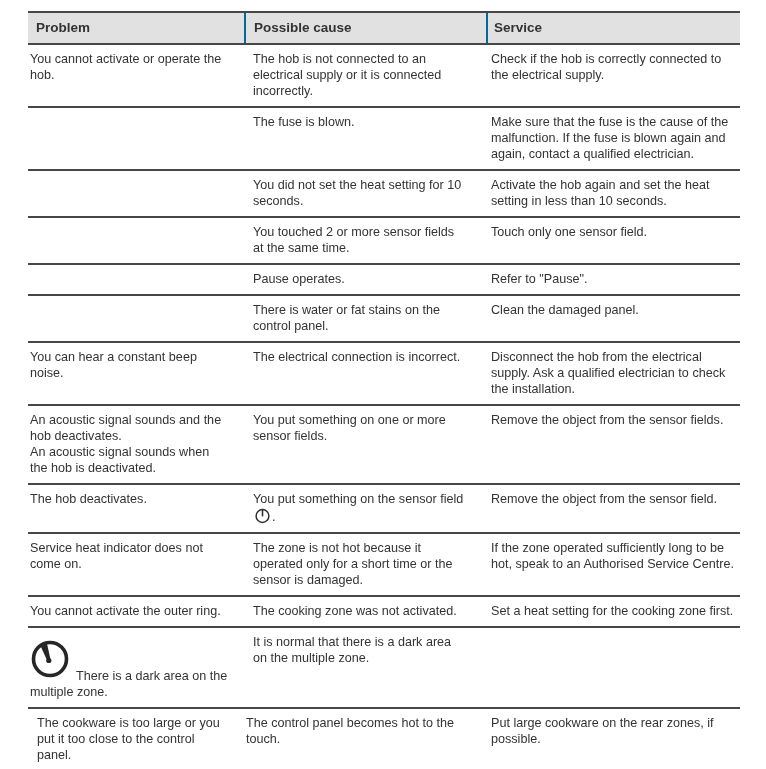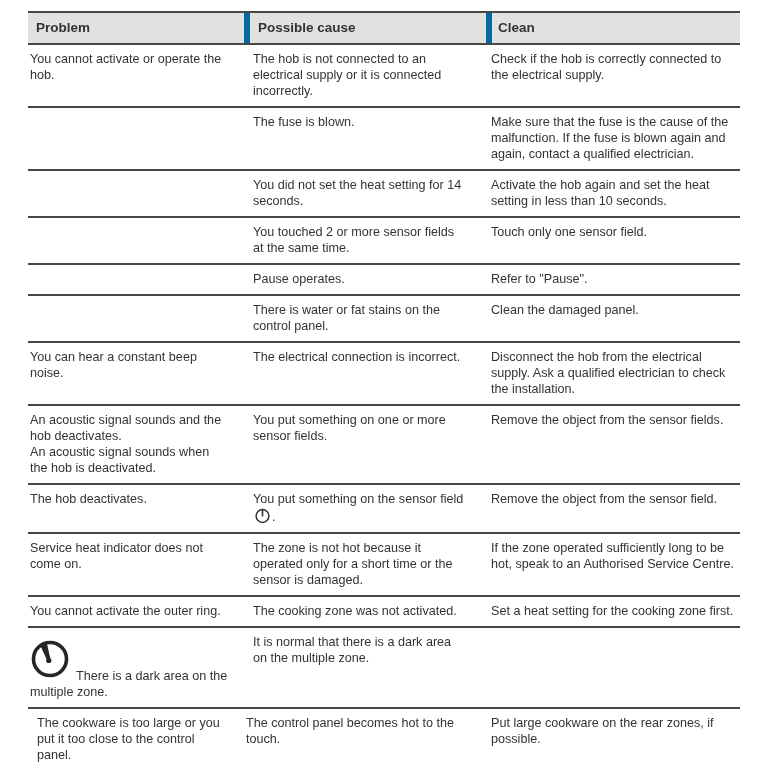--- a/index.html
+++ b/index.html
@@ -31,21 +31,21 @@
   }
   .thead {
     background: #e1e1e1;
   }
   .th {
     font-weight: bold;
     font-size: 13.5px;
     line-height: 16px;
     padding: 7px 6px 7px 8px;
   }
-  .th.c2, .th.c3 { border-left: 6px solid #0369a1; }
+  .th.c2, .th.c3 { border-left: 2px solid #0369a1; }
   .th.c3 { padding-left: 6px; }
   .td {
     font-size: 12.6px;
     line-height: 16px;
     padding: 6px 6px 7px 2px;
   }
   .td.c1 { padding-left: 2px;  padding-right: 14px; white-space: pre-line; }
   .td.c2 { padding-left: 9px;  padding-right: 18px; }
   .td.c3 { padding-left: 5px;  padding-right: 4px;  }
   .icon-power {
@@ -61,38 +61,38 @@
 </style>
 </head>
 <body>
 
 <div class="page">
   <div class="tbl">
 
     <div class="trow thead">
       <div class="th c1">Problem</div>
       <div class="th c2">Possible cause</div>
-      <div class="th c3">Clean</div>
+      <div class="th c3">Service</div>
     </div>
 
     <div class="trow">
       <div class="td c1">You cannot activate or operate the hob.</div>
       <div class="td c2">The hob is not connected to an electrical supply or it is connected incorrectly.</div>
       <div class="td c3">Check if the hob is correctly connected to the electrical supply.</div>
     </div>
 
     <div class="trow">
       <div class="td c1"></div>
       <div class="td c2">The fuse is blown.</div>
       <div class="td c3">Make sure that the fuse is the cause of the malfunction. If the fuse is blown again and again, contact a qualified electrician.</div>
     </div>
 
     <div class="trow">
       <div class="td c1"></div>
-      <div class="td c2">You did not set the heat setting for 14 seconds.</div>
+      <div class="td c2">You did not set the heat setting for 10 seconds.</div>
       <div class="td c3">Activate the hob again and set the heat setting in less than 10 seconds.</div>
     </div>
 
     <div class="trow">
       <div class="td c1"></div>
       <div class="td c2">You touched 2 or more sensor fields at the same time.</div>
       <div class="td c3">Touch only one sensor field.</div>
     </div>
 
     <div class="trow">

